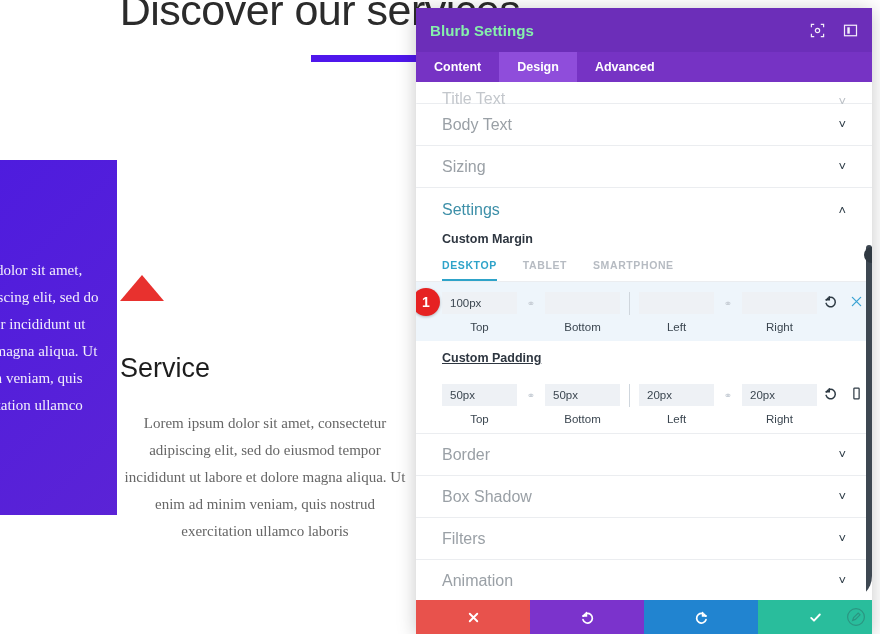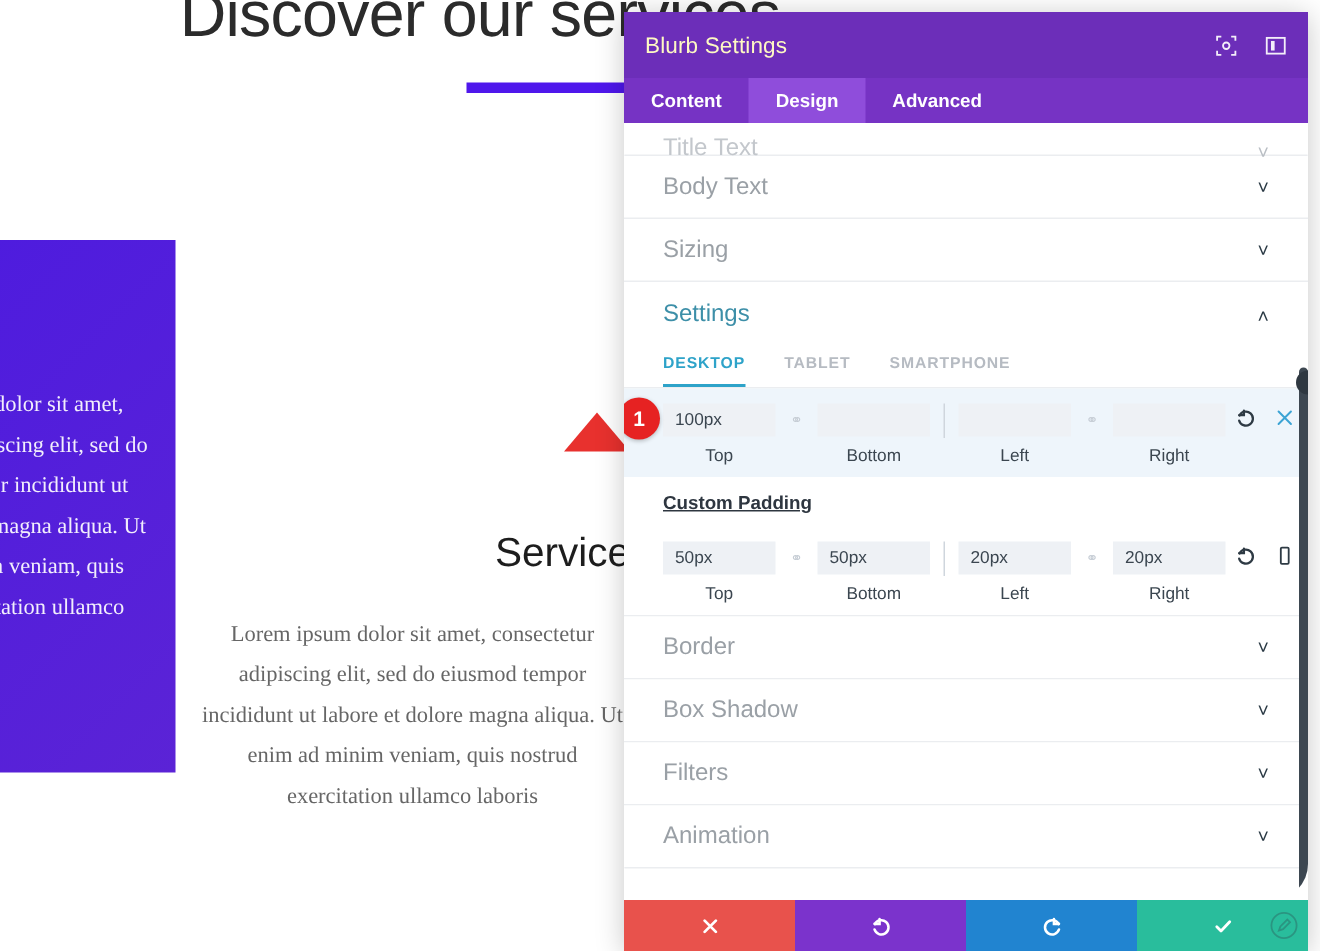--- a/index.html
+++ b/index.html
@@ -38,21 +38,21 @@
   .card-purple p {
     color:#f2eefc;
     font-family:"Liberation Serif", serif;
     font-size:15px; line-height:27px; text-align:center;
   }
 
   
   .card-white {
     position:absolute; left:120px; top:190px; width:300px; height:420px;
     background:#ffffff;
-    display:flex; flex-direction:column; align-items:flex-end;
+    display:flex; flex-direction:column; align-items:flex-start;
     padding-top:85px;
   }
   .tri {
     width:0; height:0;
     border-left:22px solid transparent;
     border-right:22px solid transparent;
     border-bottom:26px solid #e8312e;
   }
   .card-white h3 {
     margin-top:52px;
@@ -74,21 +74,21 @@
     display:flex; flex-direction:column;
     overflow:hidden;
   }
 
   .modal-header {
     height:44px; background:#6c2eb9;
     display:flex; align-items:center; padding:0 14px;
     flex:0 0 auto;
   }
   .modal-title {
-    color:#fef9c3; font-size:15px; font-weight:normal; letter-spacing:.1px;
+    color:#86efac; font-size:15px; font-weight:bold; letter-spacing:.1px;
   }
   .header-icons { margin-left:auto; display:flex; gap:18px; align-items:center; }
   .hicon { width:15px; height:15px; opacity:.92; cursor:pointer; display:block; }
 
   .tabs {
     height:30px; background:#7633c4;
     display:flex; align-items:stretch; flex:0 0 auto;
   }
   .tab {
     display:flex; align-items:center; padding:0 18px;
@@ -258,20 +258,21 @@
         <span class="acc-label">Sizing</span>
         <span class="chev">˅</span>
       </div>
 
       <div class="spacing-panel">
         <div class="spacing-head">
           <span class="acc-label open">Settings</span>
           <span class="chev">˄</span>
         </div>
 
+        <span class="field-label">Custom Margin</span>
 
         <div class="dev-tabs">
           <span class="dev-tab active">DESKTOP</span>
           <span class="dev-tab">TABLET</span>
           <span class="dev-tab">SMARTPHONE</span>
         </div>
 
         <div class="spacing-row highlight">
           <div class="badge-one">1</div>
           <div class="quad">

